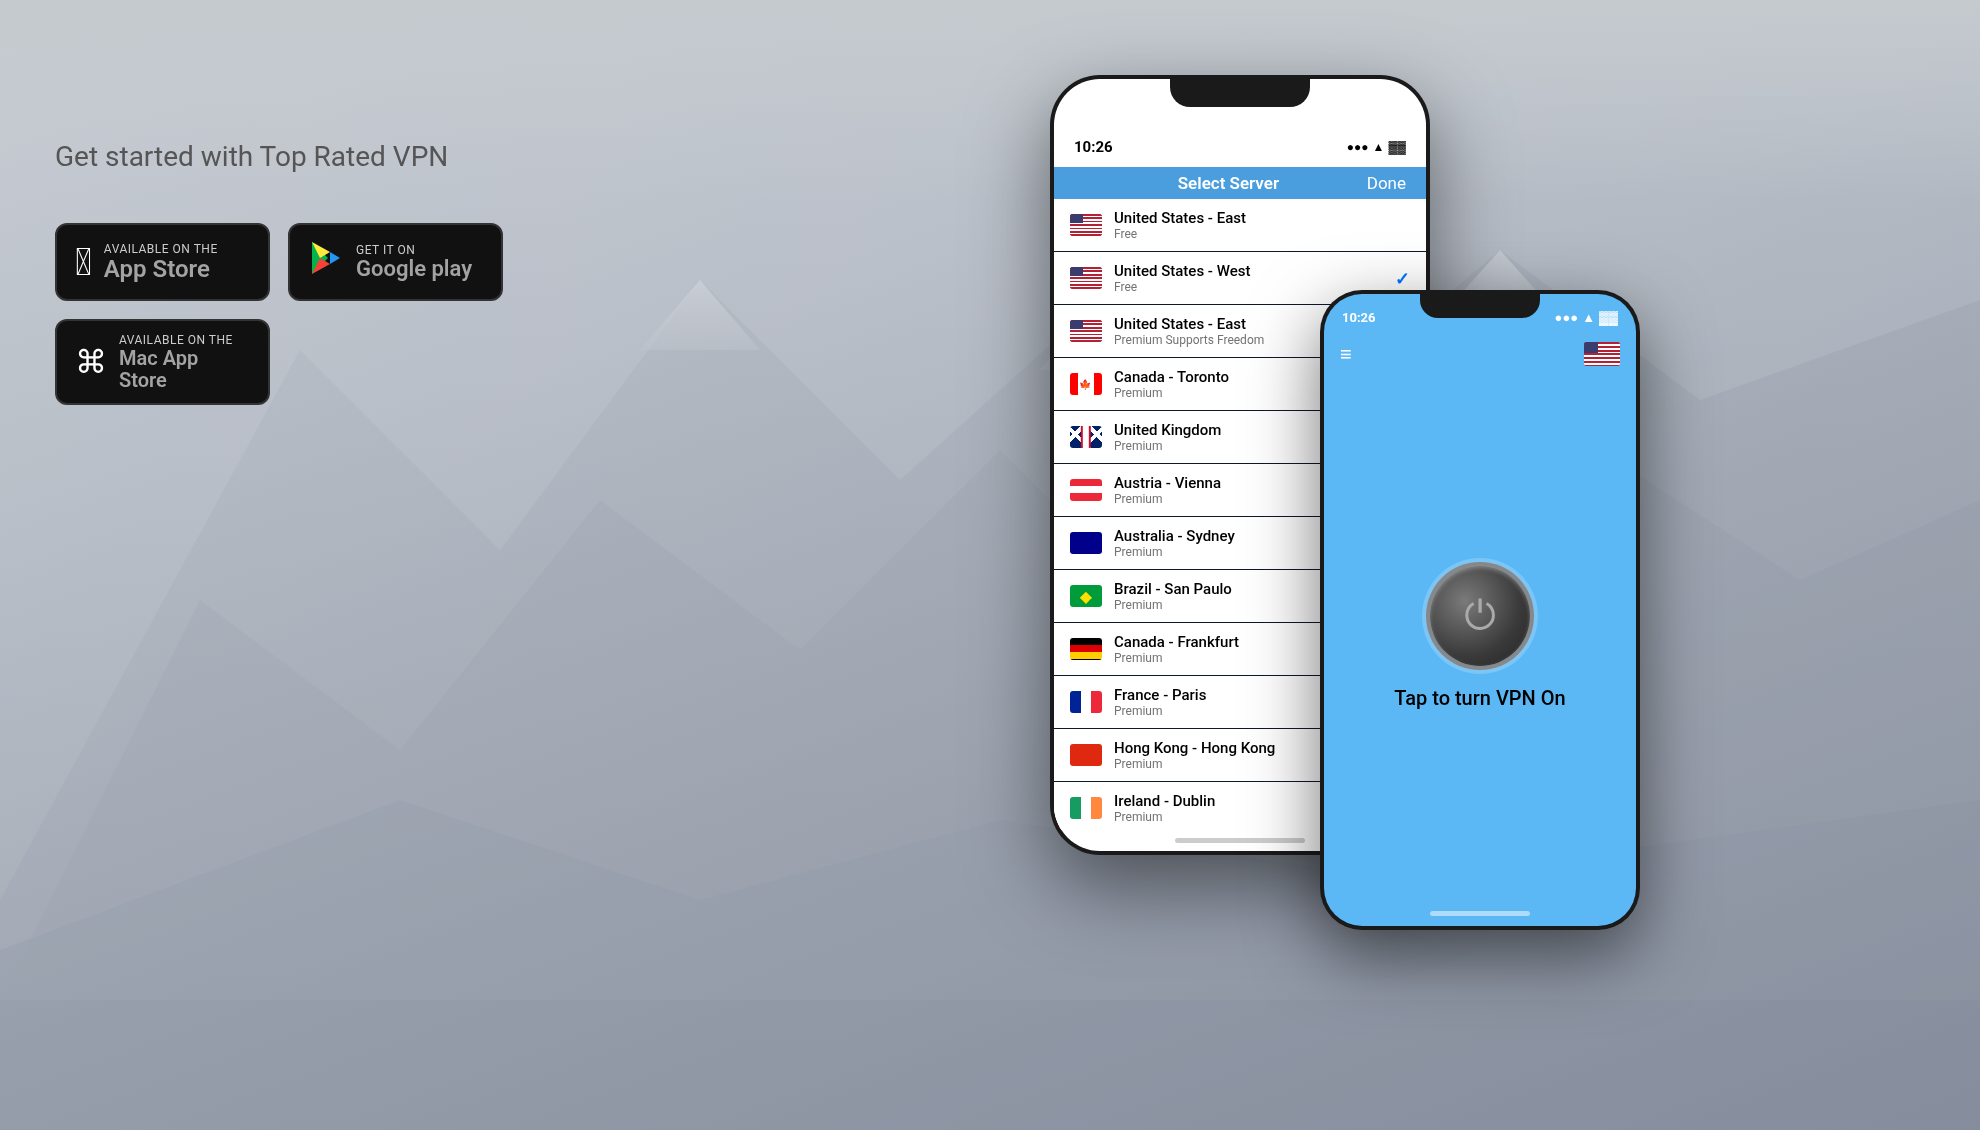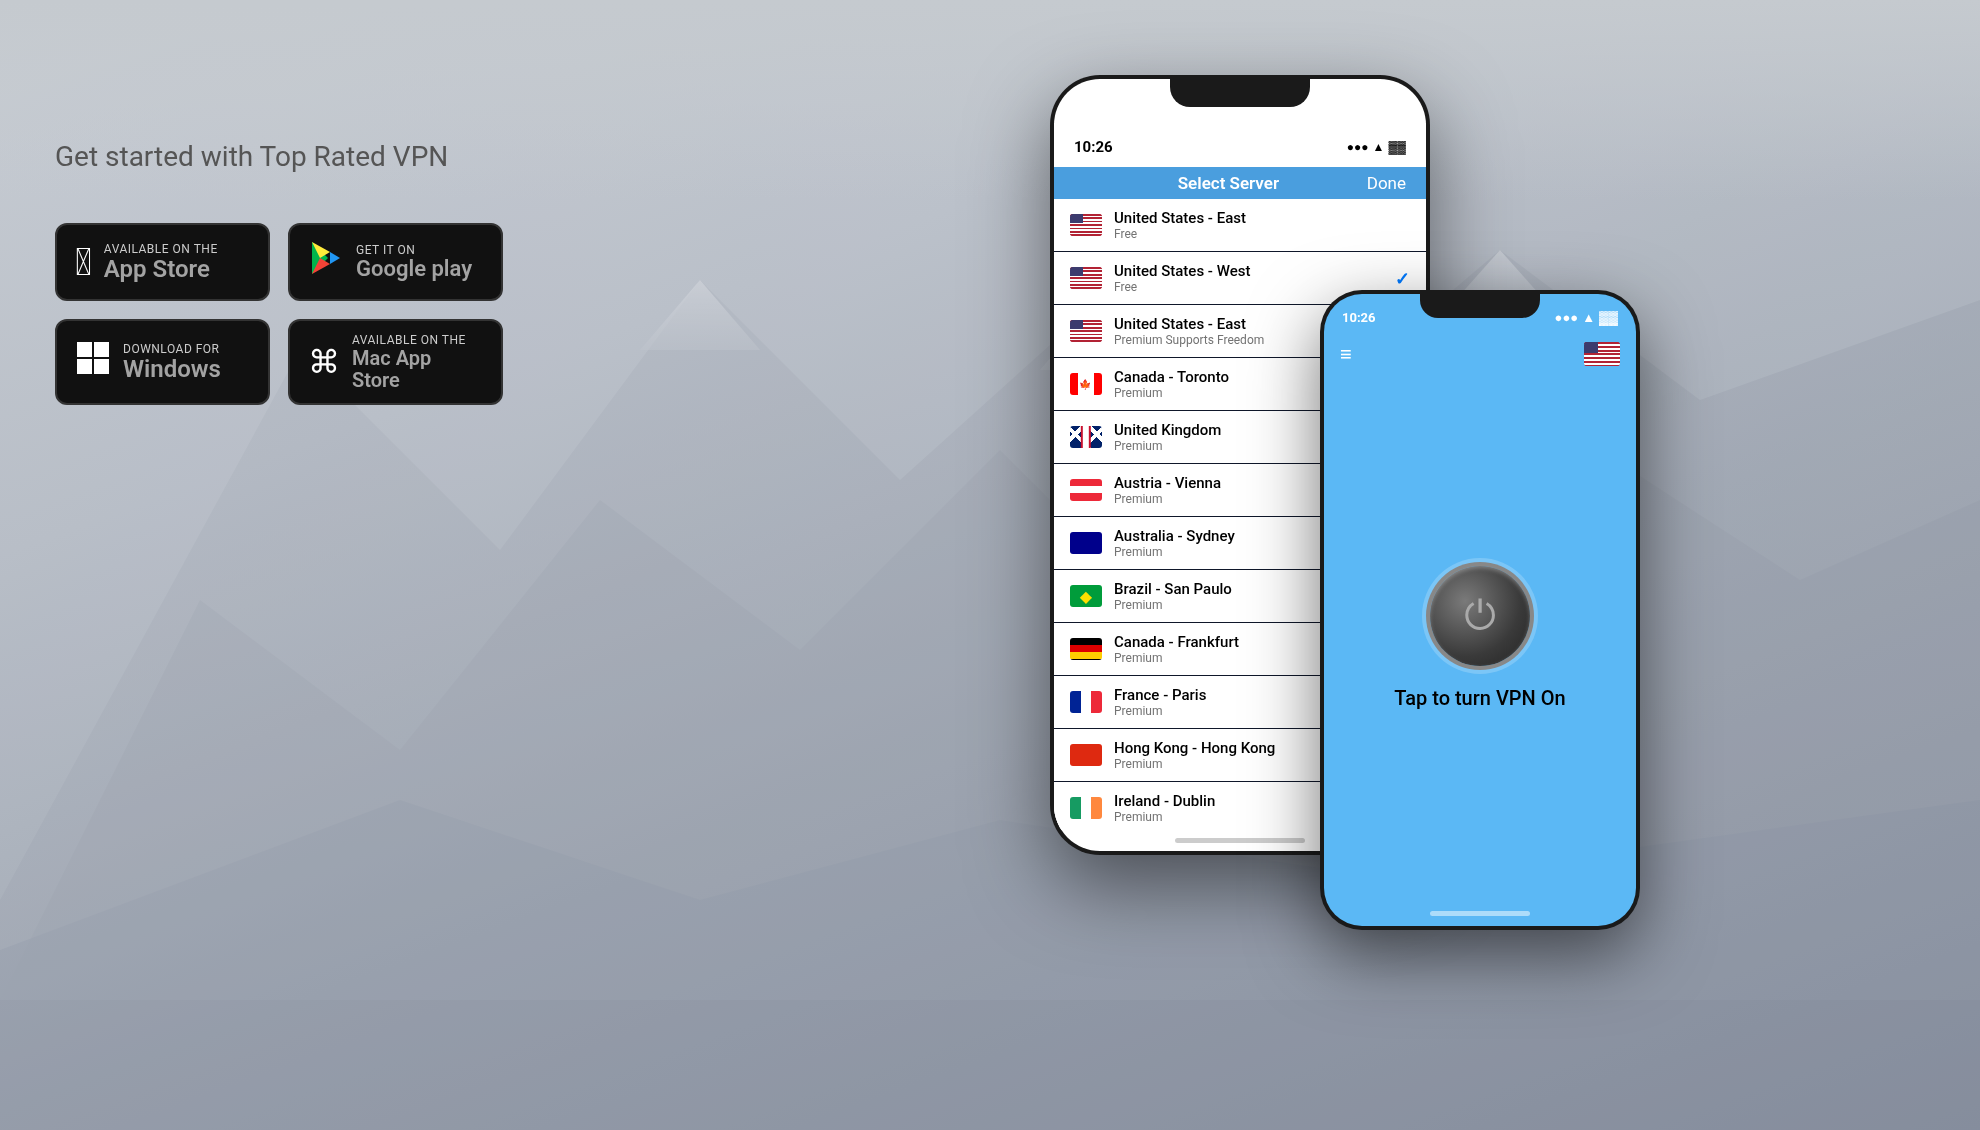--- a/index.html
+++ b/index.html
@@ -536,34 +536,20 @@
           <path d="M4 34 L22 24 L12 18 Z" fill="#f44336"></path>
           <path d="M22 12 L32 18 L22 24 Z" fill="#2196f3"></path>
         </svg>
       </span>
       <div class="btn-text-wrap">
         <span class="btn-small">GET IT ON</span>
         <span class="btn-large" style="font-size:22px;">Google play</span>
       </div>
     </a>
 
-    <a class="dl-btn" href="#">
-      <span class="btn-icon">
-        <svg width="36" height="36" viewBox="0 0 36 36">
-          <rect x="2" y="2" width="15" height="15" fill="#fff"></rect>
-          <rect x="19" y="2" width="15" height="15" fill="#fff"></rect>
-          <rect x="2" y="19" width="15" height="15" fill="#fff"></rect>
-          <rect x="19" y="19" width="15" height="15" fill="#fff"></rect>
-        </svg>
-      </span>
-      <div class="btn-text-wrap">
-        <span class="btn-small">Download for</span>
-        <span class="btn-large">Windows</span>
-      </div>
-    </a>
 
     <a class="dl-btn" href="#">
       <span class="btn-icon" style="font-size:32px;">⌘</span>
       <div class="btn-text-wrap">
         <span class="btn-small">Available on the</span>
         <span class="btn-large" style="font-size:20px;">Mac App Store</span>
       </div>
     </a>
   </div>
 </div>

